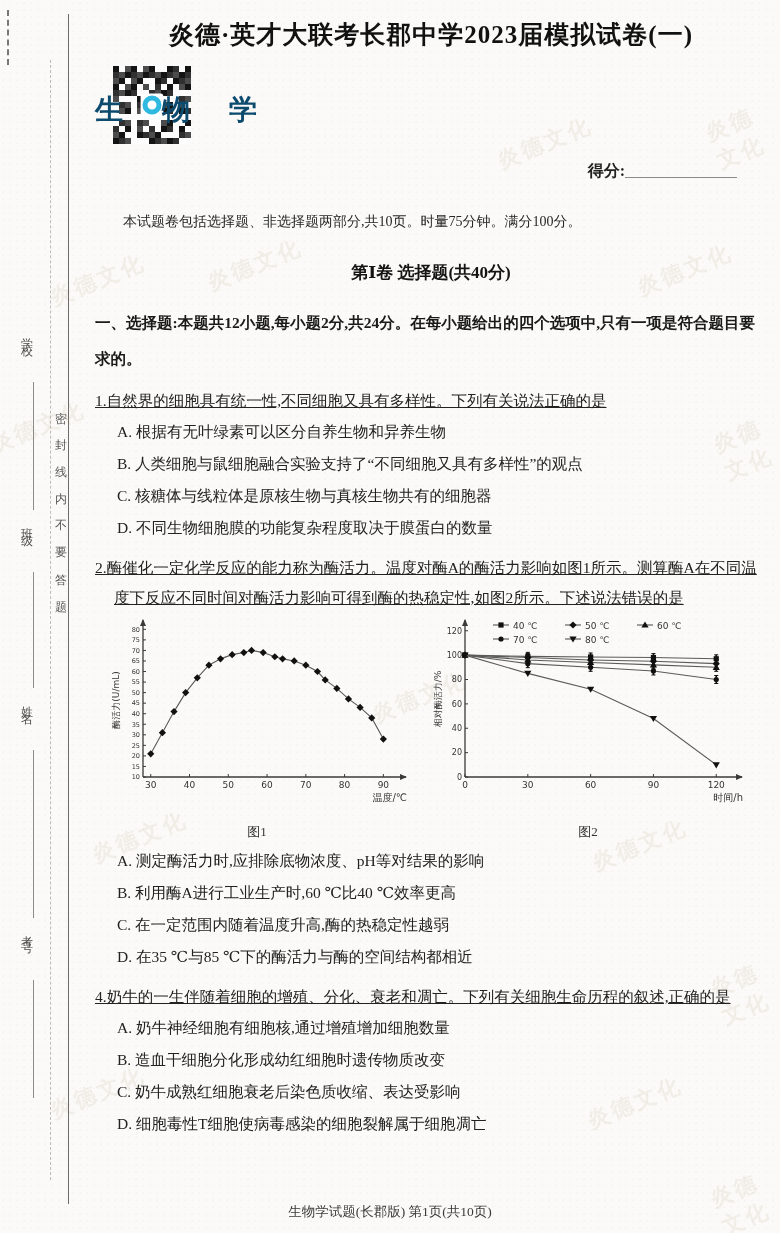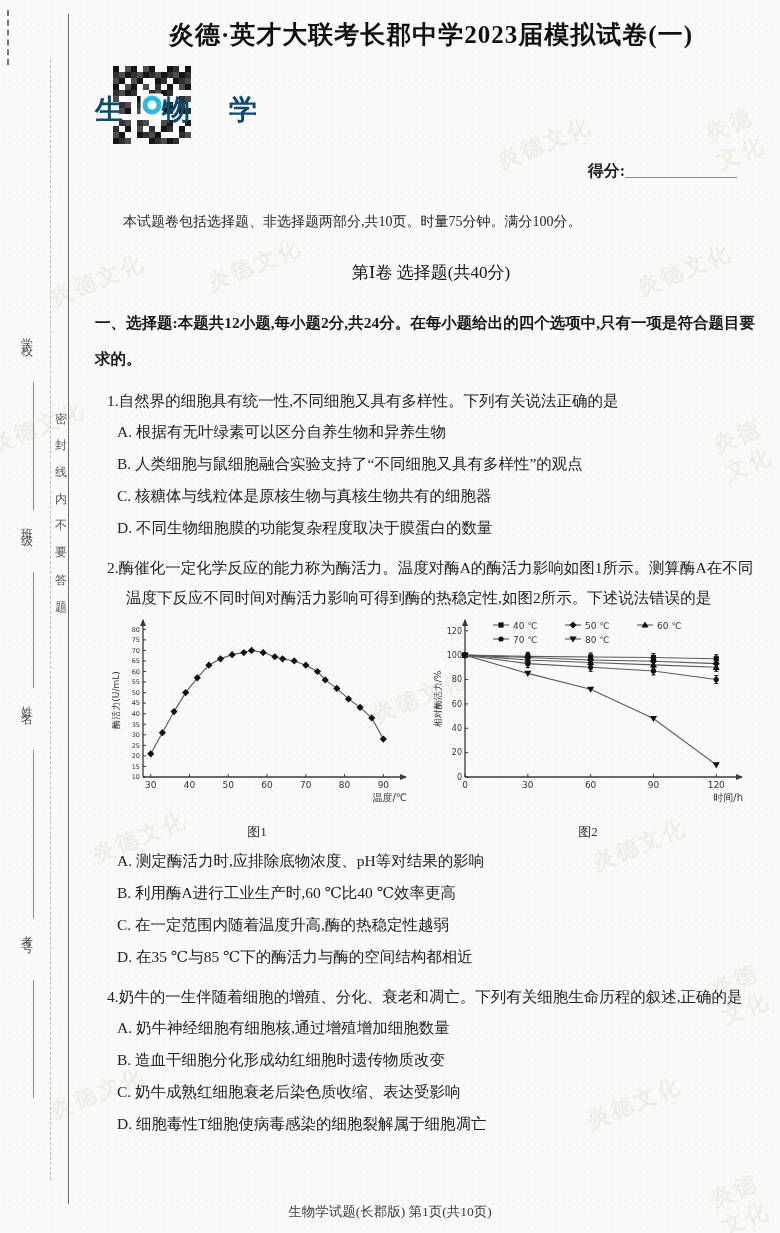--- a/index.html
+++ b/index.html
@@ -15,24 +15,24 @@
   .m-blank{position:absolute;left:33px;width:1px;background:#8b8b88;}
   
   .wm{position:absolute;font-size:22px;color:#9c8a60;opacity:.10;transform:rotate(-22deg);letter-spacing:3px;pointer-events:none;font-weight:bold;}
   
   .content{position:absolute;left:95px;top:0;width:672px;}
   .title{margin:18px 0 0 0;text-align:center;font-size:25px;font-weight:bold;letter-spacing:1px;color:#111;}
   .subject{margin:40px 0 0 0;font-size:28px;font-weight:bold;letter-spacing:16px;color:#0c4a6e;}
   .score-row{margin-top:32px;text-align:right;padding-right:30px;font-size:16px;font-weight:bold;color:#222;}
   .score-blank{display:inline-block;width:112px;border-bottom:1.5px solid #8a8a86;height:14px;vertical-align:-2px;}
   .instructions{margin:28px 0 0 0;font-size:14px;line-height:24px;text-indent:2em;color:#262626;}
-  .part-title{margin:27px 0 0 0;text-align:center;font-size:17px;font-weight:normal;color:#141414;}
+  .part-title{margin:27px 0 0 0;text-align:center;font-size:17px;font-weight:bold;color:#141414;}
   .section-intro{margin:21px 0 0 0;font-size:15.5px;font-weight:bold;line-height:36px;color:#1a1a1a;}
   .q{font-size:15.5px;color:#222;}
-  .q .stem{margin:9px 0 0 12px;line-height:30px;padding-left:19px;text-indent:-19px;}
+  .q .stem{margin:9px 0 0 0;line-height:30px;padding-left:19px;text-indent:-19px;text-decoration:underline;}
   .q .opt{line-height:32px;padding-left:22px;}
   
   .figs{display:flex;gap:18px;margin:2px 0 4px 8px;}
   .fig{display:flex;flex-direction:column;align-items:center;}
   .fig .cap{font-size:13px;color:#333;margin-top:16px;}
   svg text{font-family:"DejaVu Sans",sans-serif;fill:#333;}
   .footer{position:absolute;left:0;right:0;bottom:12px;text-align:center;font-size:13.5px;color:#3a3a3a;}
   .qr{position:absolute;left:113px;top:66px;width:78px;height:78px;}
 </style>
 </head>

